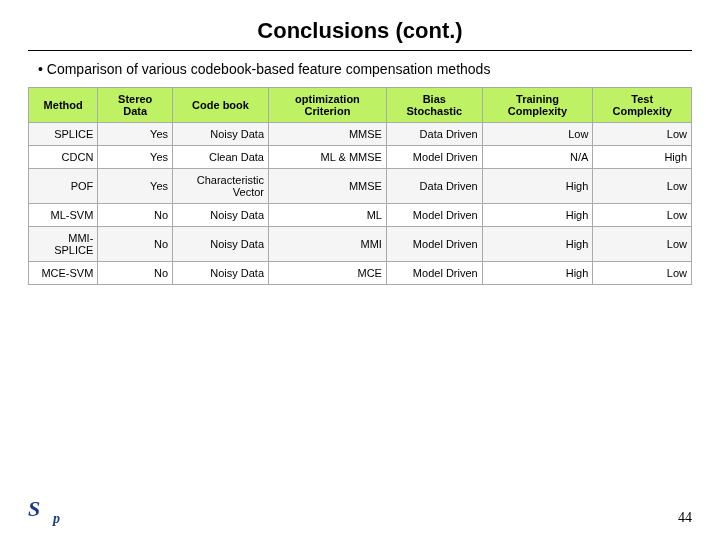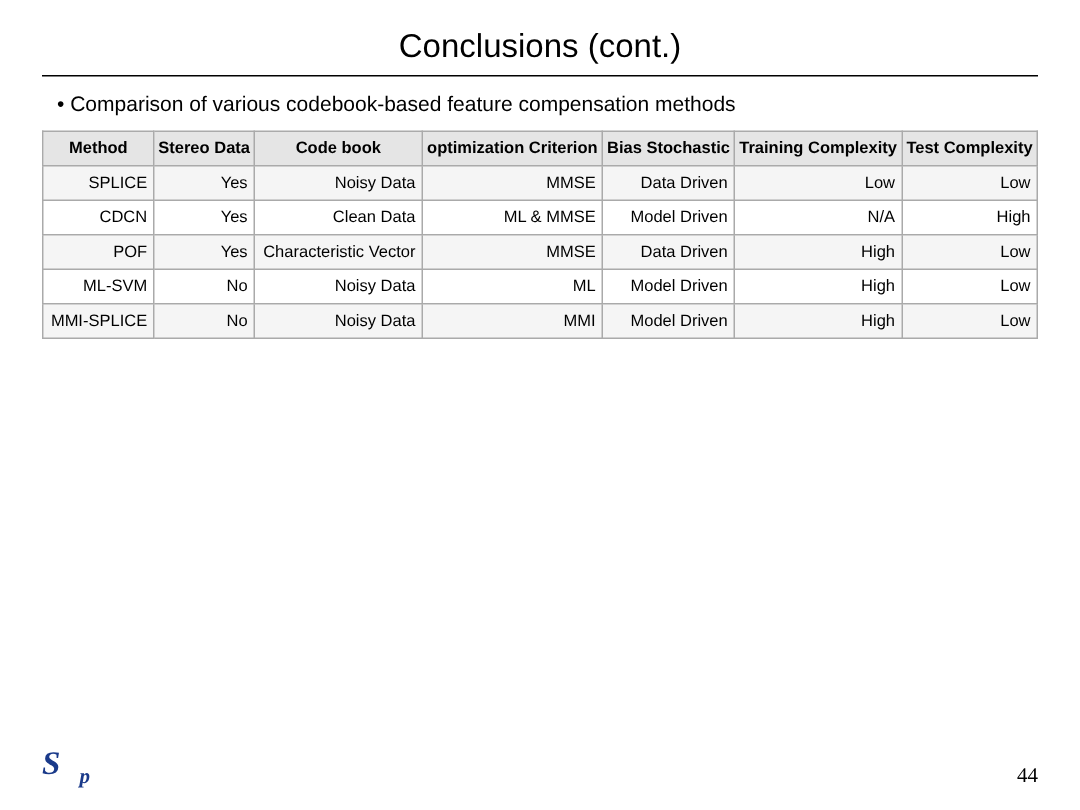--- a/index.html
+++ b/index.html
@@ -14,21 +14,21 @@
     .page {
       width: 720px;
       height: 540px;
       padding: 18px 28px 14px 28px;
       display: flex;
       flex-direction: column;
     }
     .title {
       text-align: center;
       font-size: 22px;
-      font-weight: normal;
+      font-weight: bold;
       margin-bottom: 6px;
       color: #000;
     }
     .title-underline {
       border: none;
       border-top: 1.5px solid #000;
       margin-bottom: 10px;
     }
     .bullet-point {
       font-size: 14px;
@@ -41,23 +41,23 @@
     }
     .table-wrapper {
       flex: 1;
     }
     table {
       width: 100%;
       border-collapse: collapse;
       font-size: 11.5px;
     }
     th {
-      background: #e5e5e5;
+      background: #bef264;
       border: 1px solid #aaa;
-      padding: 5px 2px;
+      padding: 5px 12px;
       text-align: center;
       font-weight: bold;
       font-size: 11px;
       vertical-align: middle;
     }
     td {
       border: 1px solid #aaa;
       padding: 5px 4px;
       text-align: right;
       vertical-align: middle;
@@ -174,20 +174,29 @@
           </tr>
           <tr>
             <td>MMI-SPLICE</td>
             <td>No</td>
             <td>Noisy Data</td>
             <td>MMI</td>
             <td>Model Driven</td>
             <td>High</td>
             <td>Low</td>
           </tr>
+          <tr>
+            <td>MCE-SVM</td>
+            <td>No</td>
+            <td>Noisy Data</td>
+            <td>MCE</td>
+            <td>Model Driven</td>
+            <td>High</td>
+            <td>Low</td>
+          </tr>
         </tbody>
     </table>
   </div>
 
   <div class="footer">
     <div class="logo">
       <div class="logo-box">
         <span class="logo-s">S</span>
         <span class="logo-p">p</span>
       </div>

